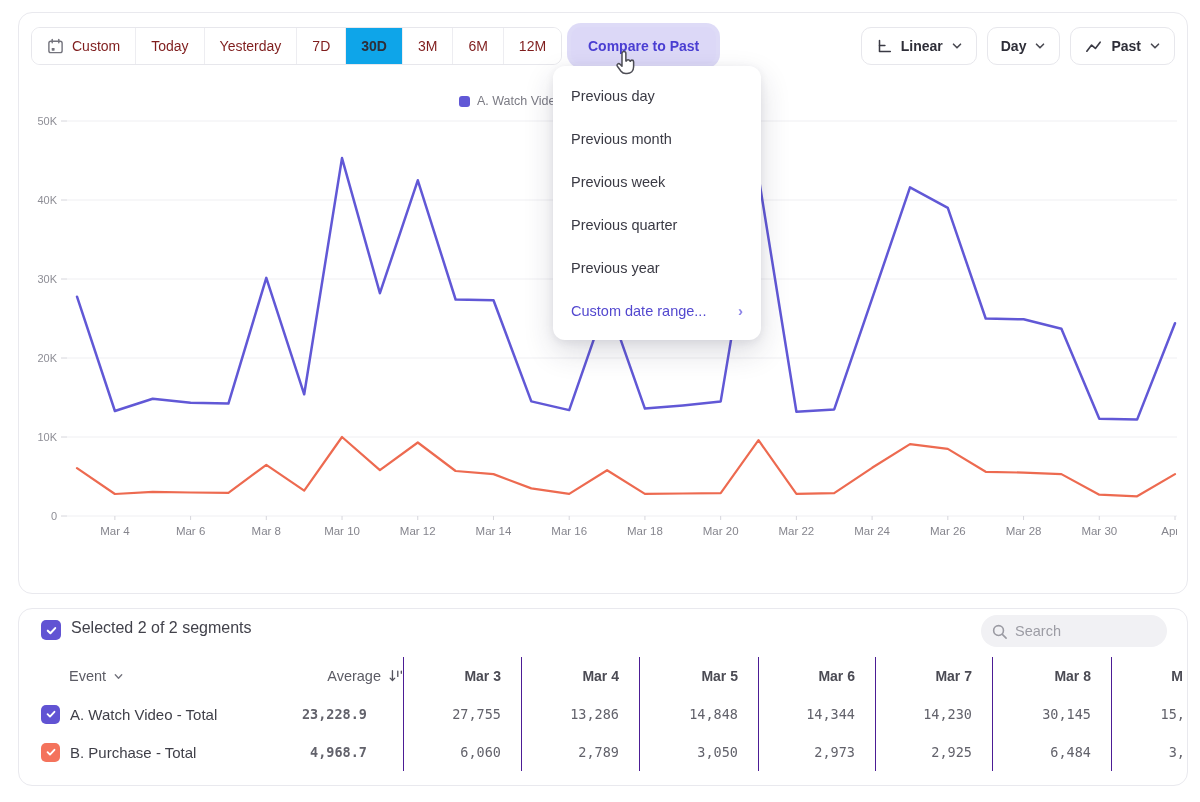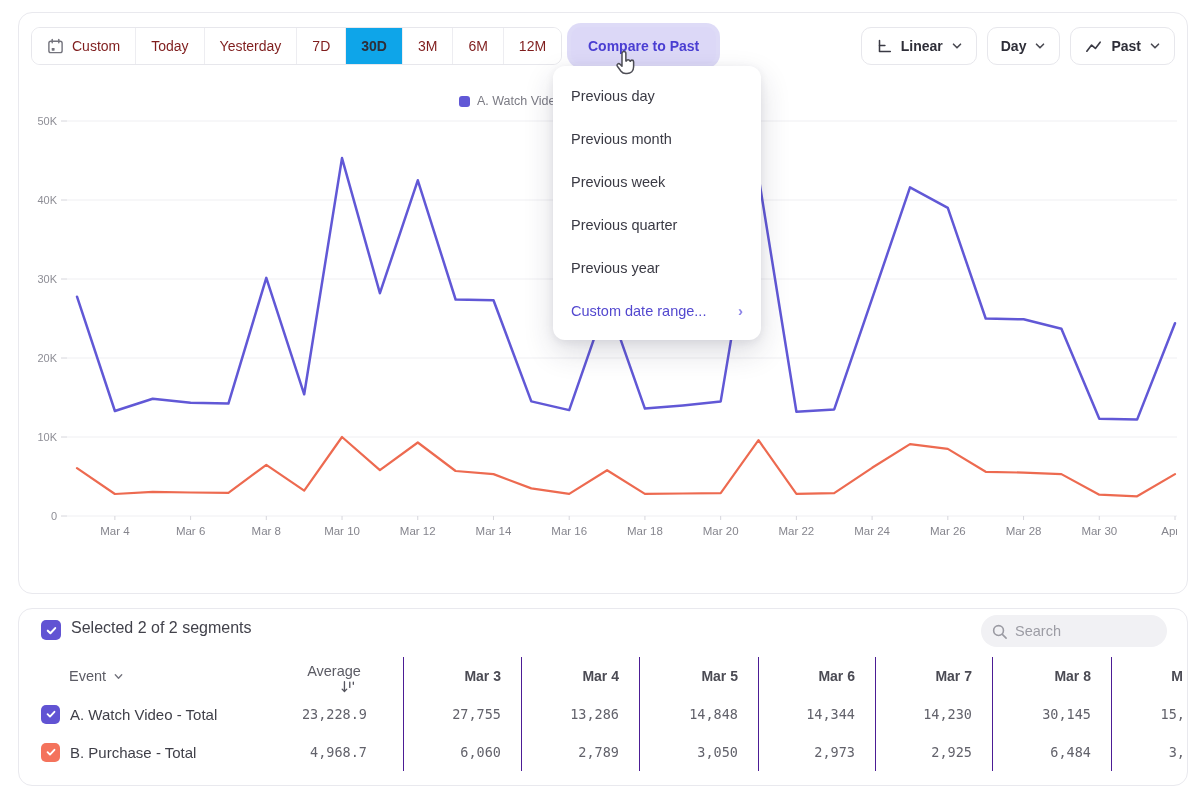--- a/index.html
+++ b/index.html
@@ -40,21 +40,21 @@
   #selected-box { position:absolute; left:22px; top:11px; }
   #selected-label { position:absolute; left:52px; top:10px; font-size:16px; color:#42424b; }
   #search-pill { position:absolute; right:20px; top:6px; width:186px; height:32px; background:#f1f1f4; border-radius:16px; display:flex; align-items:center; padding:12px 10px; gap:7px; }
   #search-pill input { border:none; outline:none; background:transparent; font-size:14.5px; color:#55555e; width:130px; font-family:"Liberation Sans", sans-serif; }
   #search-pill input::placeholder { color:#9c9ca4; }
 
   #seg-table { position:absolute; left:0; top:48px; right:0; display:grid;
     grid-template-columns:266px 118px 118px 118px 119px 117px 117px 119px 1fr; }
   .cell { height:38px; display:flex; align-items:center; }
   .num-col { justify-content:flex-end; padding-right:20px; }
-  .avg-col { justify-content:flex-end; padding-right:36px; }
+  .avg-col { justify-content:flex-end; padding-right:36px;font-weight:bold; }
   .vline { border-left:1px solid #4c1d95;padding-left:27px; }
   .th { font-size:14px; font-weight:700; color:#4b4b54; }
   .th-event { padding-left:50px; gap:7px; color:#5c5c65; font-weight:400; font-size:14.5px; }
   .th-avg .sort-ic { margin-left:7px; margin-right:-21px; }
   .row-label { padding-left:22px; gap:10px; font-size:15px; color:#3f3f48; }
   .num { font-family:"DejaVu Sans Mono", monospace; font-size:13.5px; color:#62626b; }
 </style>
 </head>
 <body>
 
@@ -239,21 +239,21 @@
   </div>
 
   <div id="seg-table">
 
     <div class="cell th th-event">
       <span>Event</span>
       <svg width="11" height="11" viewBox="0 0 12 12">
         <path d="M2.5 4.2 L6 7.8 L9.5 4.2" fill="none" stroke="#73737c" stroke-width="1.5" stroke-linecap="round" stroke-linejoin="round"></path>
       </svg>
     </div>
-    <div class="cell th num-col th-avg" style="font-weight:400; color:#5c5c65; font-size:14.5px;flex-direction:column;">
+    <div class="cell th num-col th-avg" style="font-weight:400; color:#5c5c65; font-size:14.5px;">
       <span>Average</span>
       <svg class="sort-ic" width="16" height="16" viewBox="0 0 18 18">
         <path d="M5 3 V14 M5 14 L2.4 11.4 M5 14 L7.6 11.4" fill="none" stroke="#55555e" stroke-width="1.5" stroke-linecap="round" stroke-linejoin="round"></path>
         <line x1="11" y1="3.5" x2="11" y2="9.5" stroke="#55555e" stroke-width="1.5" stroke-linecap="round"></line>
         <line x1="15" y1="3.5" x2="15" y2="6" stroke="#55555e" stroke-width="1.5" stroke-linecap="round"></line>
       </svg>
     </div>
     <div class="cell th num-col vline">
         <span>Mar 3</span>
       </div>

